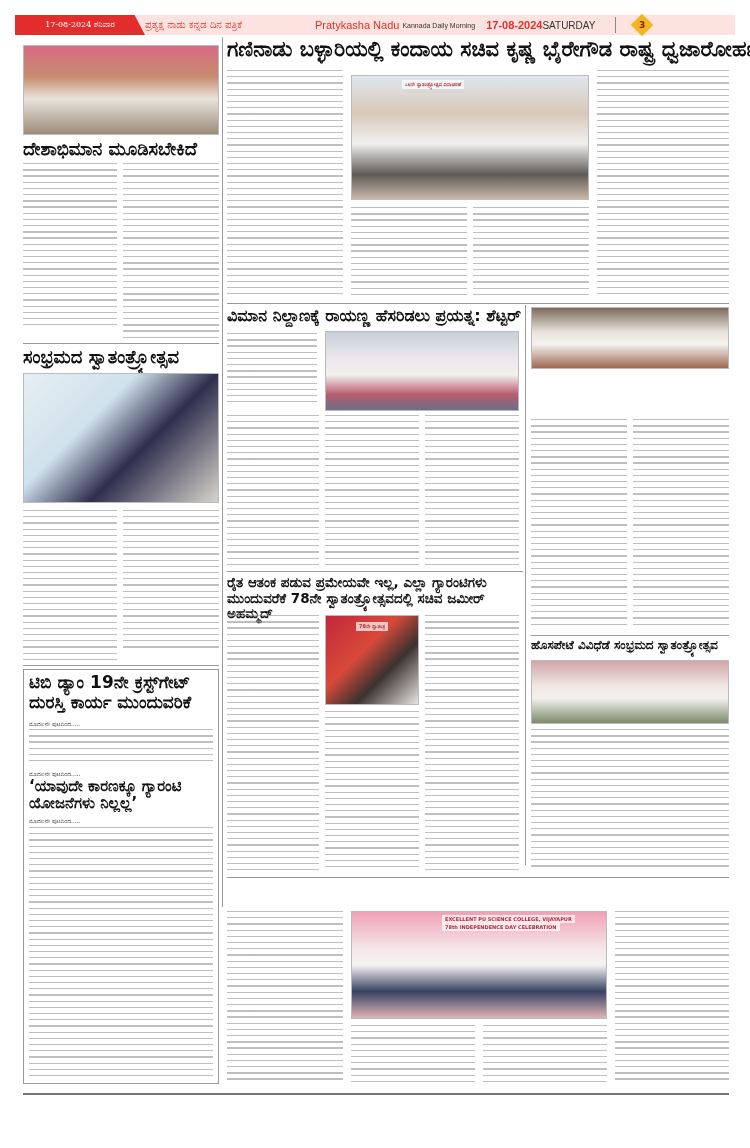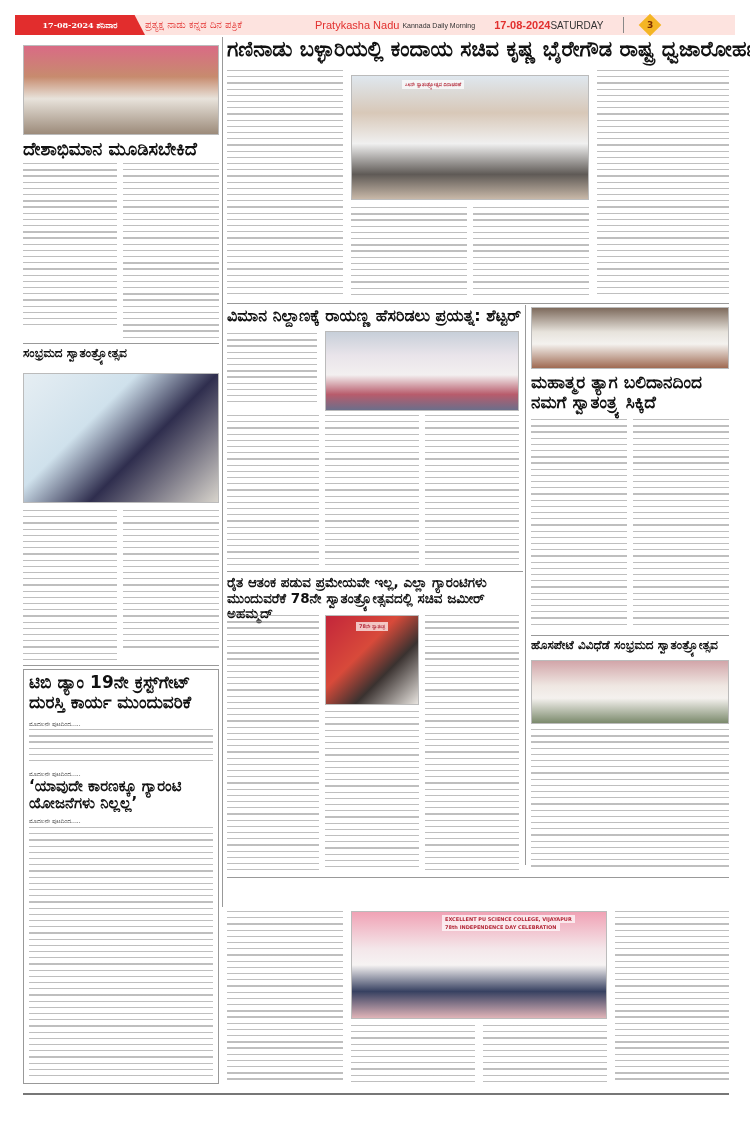--- a/index.html
+++ b/index.html
@@ -1,25 +1,25 @@
 <!DOCTYPE html>
 <html><head>
 <meta charset="utf-8">
 <style>
   * { box-sizing: border-box; margin: 0; padding: 0; }
   body { width: 750px; height: 1148px; background: #ffffff; font-family: "DejaVu Sans", sans-serif; overflow: hidden; position: relative; }
   .page { position: absolute; left: 15px; top: 15px; width: 720px; height: 1110px; background: #fff; }
 
   
   .masthead { position: absolute; left: 0; top: 0; width: 720px; height: 20px; background: #fde3df; display: flex; align-items: center; }
-  .mh-date { background: #e22d2d; color: #fff; font-weight: bold; font-size: 8px; height: 20px; width: 130px; display: flex; align-items: center; justify-content: center; clip-path: polygon(0 0, 92% 0, 100% 100%, 0 100%); font-family: "DejaVu Serif", serif; }
+  .mh-date { background: #e22d2d; color: #fff; font-weight: normal; font-size: 8px; height: 20px; width: 130px; display: flex; align-items: center; justify-content: center; clip-path: polygon(0 0, 92% 0, 100% 100%, 0 100%); font-family: "DejaVu Serif", serif; }
   .mh-kn { color: #e2302e; font-size: 10px; width: 170px; }
   .mh-en { color: #e2302e; font-weight: normal; font-size: 11px; font-family: "Liberation Sans", sans-serif; }
   .mh-sub { color: #333; font-size: 7px; margin-left: 3px; font-family: "Liberation Sans", sans-serif; }
-  .mh-date2 { color: #e2302e; font-weight: bold; font-size: 11px; margin-left: 19px; font-family: "Liberation Sans", sans-serif; }
+  .mh-date2 { color: #e2302e; font-weight: bold; font-size: 11px; margin-left: 11px; font-family: "Liberation Sans", sans-serif; }
   .mh-day { color: #333; font-size: 10px; margin-left: 0; font-family: "Liberation Sans", sans-serif; }
   .mh-sep { width: 1px; height: 16px; background: #888; margin-left: 20px; }
   .mh-page { width: 16px; height: 16px; background: #f4b524; transform: rotate(45deg); margin-left: 18px; display: flex; align-items: center; justify-content: center; }
   .mh-page span { transform: rotate(-45deg); font-size: 9px; color: #7a2b00; font-weight: bold; }
   .photo { position: absolute; border: 1px solid #bbb; overflow: hidden; }
   .headline { position: absolute; font-weight: bold; color: #111; line-height: 1.15; white-space: nowrap; font-family: "DejaVu Sans", sans-serif; }
   .vline { position: absolute; width: 1px; background: #999; }
   .hline { position: absolute; height: 1px; background: #999; }
 
   
@@ -68,36 +68,35 @@
   <div class="headline" style="left:212px; top:22px; font-size:21px;">ಗಣಿನಾಡು ಬಳ್ಳಾರಿಯಲ್ಲಿ ಕಂದಾಯ ಸಚಿವ ಕೃಷ್ಣ ಭೈರೇಗೌಡ ರಾಷ್ಟ್ರ ಧ್ವಜಾರೋಹಣ</div>
   <div class="txt" style="left:212px; top:55px; width:116px; height:225px;"></div>
   <div class="photo ph-stage" style="left:336px; top:60px; width:238px; height:125px;">
     <div class="banner" style="left:50px; top:4px;">೭೮ನೇ ಸ್ವಾತಂತ್ರ್ಯೋತ್ಸವ ದಿನಾಚರಣೆ</div>
   </div>
   <div class="txt" style="left:336px; top:192px; width:116px; height:92px;"></div>
   <div class="txt" style="left:458px; top:192px; width:116px; height:92px;"></div>
   <div class="txt" style="left:582px; top:55px; width:132px; height:225px;"></div>
   <div class="hline" style="left:212px; top:288px; width:502px;"></div>
 
-  <div class="headline" style="left:8px; top:332px; font-size:12px;">ಸಂಭ್ರಮದ ಸ್ವಾತಂತ್ರ್ಯೋತ್ಸವ</div>
+  <div class="headline" style="left:8px; top:332px; font-size:18px;">ಸಂಭ್ರಮದ ಸ್ವಾತಂತ್ರ್ಯೋತ್ಸವ</div>
   <div class="photo ph-speaker" style="left:8px; top:358px; width:196px; height:130px;"></div>
   <div class="txt" style="left:8px; top:495px; width:94px; height:150px;"></div>
   <div class="txt" style="left:108px; top:495px; width:96px; height:140px;"></div>
   <div class="hline" style="left:8px; top:650px; width:196px;"></div>
 
   <div class="headline" style="left:212px; top:292px; font-size:16px;">ವಿಮಾನ ನಿಲ್ದಾಣಕ್ಕೆ ರಾಯಣ್ಣ ಹೆಸರಿಡಲು ಪ್ರಯತ್ನ: ಶೆಟ್ಟರ್</div>
   <div class="txt" style="left:212px; top:318px; width:90px; height:70px;"></div>
   <div class="photo ph-group" style="left:310px; top:316px; width:194px; height:80px;"></div>
   <div class="txt" style="left:212px; top:400px; width:92px; height:150px;"></div>
   <div class="txt" style="left:310px; top:400px; width:94px; height:150px;"></div>
   <div class="txt" style="left:410px; top:400px; width:94px; height:150px;"></div>
   <div class="hline" style="left:212px; top:556px; width:296px;"></div>
 
   <div class="photo ph-parade" style="left:516px; top:292px; width:198px; height:62px;"></div>
-  <div class="headline" style="left:516px; top:358px; font-size:17px; white-space:normal; width:200px;">ಮಹಾತ್ಮರ ತ್ಯಾಗ ಬಲಿದಾನದಿಂದ ನಮಗೆ ಸ್ವಾತಂತ್ರ್ಯ ಸಿಕ್ಕಿದೆ</div>
   <div class="txt" style="left:516px; top:404px; width:96px; height:210px;"></div>
   <div class="txt" style="left:618px; top:404px; width:96px; height:210px;"></div>
   <div class="hline" style="left:516px; top:620px; width:198px;"></div>
 
   <div class="headline" style="left:212px; top:560px; font-size:13.5px; white-space:normal; width:296px;">ರೈತ ಆತಂಕ ಪಡುವ ಪ್ರಮೇಯವೇ ಇಲ್ಲ, ಎಲ್ಲಾ ಗ್ಯಾರಂಟಿಗಳು ಮುಂದುವರೆಕೆ 78ನೇ ಸ್ವಾತಂತ್ರ್ಯೋತ್ಸವದಲ್ಲಿ ಸಚಿವ ಜಮೀರ್ ಅಹಮ್ಮದ್</div>
   <div class="txt" style="left:212px; top:600px; width:92px; height:255px;"></div>
   <div class="photo ph-mic" style="left:310px; top:600px; width:94px; height:90px;">
     <div class="banner" style="left:30px; top:6px;">78ನೇ ಸ್ವಾತಂತ್ರ</div>
   </div>
   <div class="txt" style="left:310px; top:696px; width:94px; height:160px;"></div>

